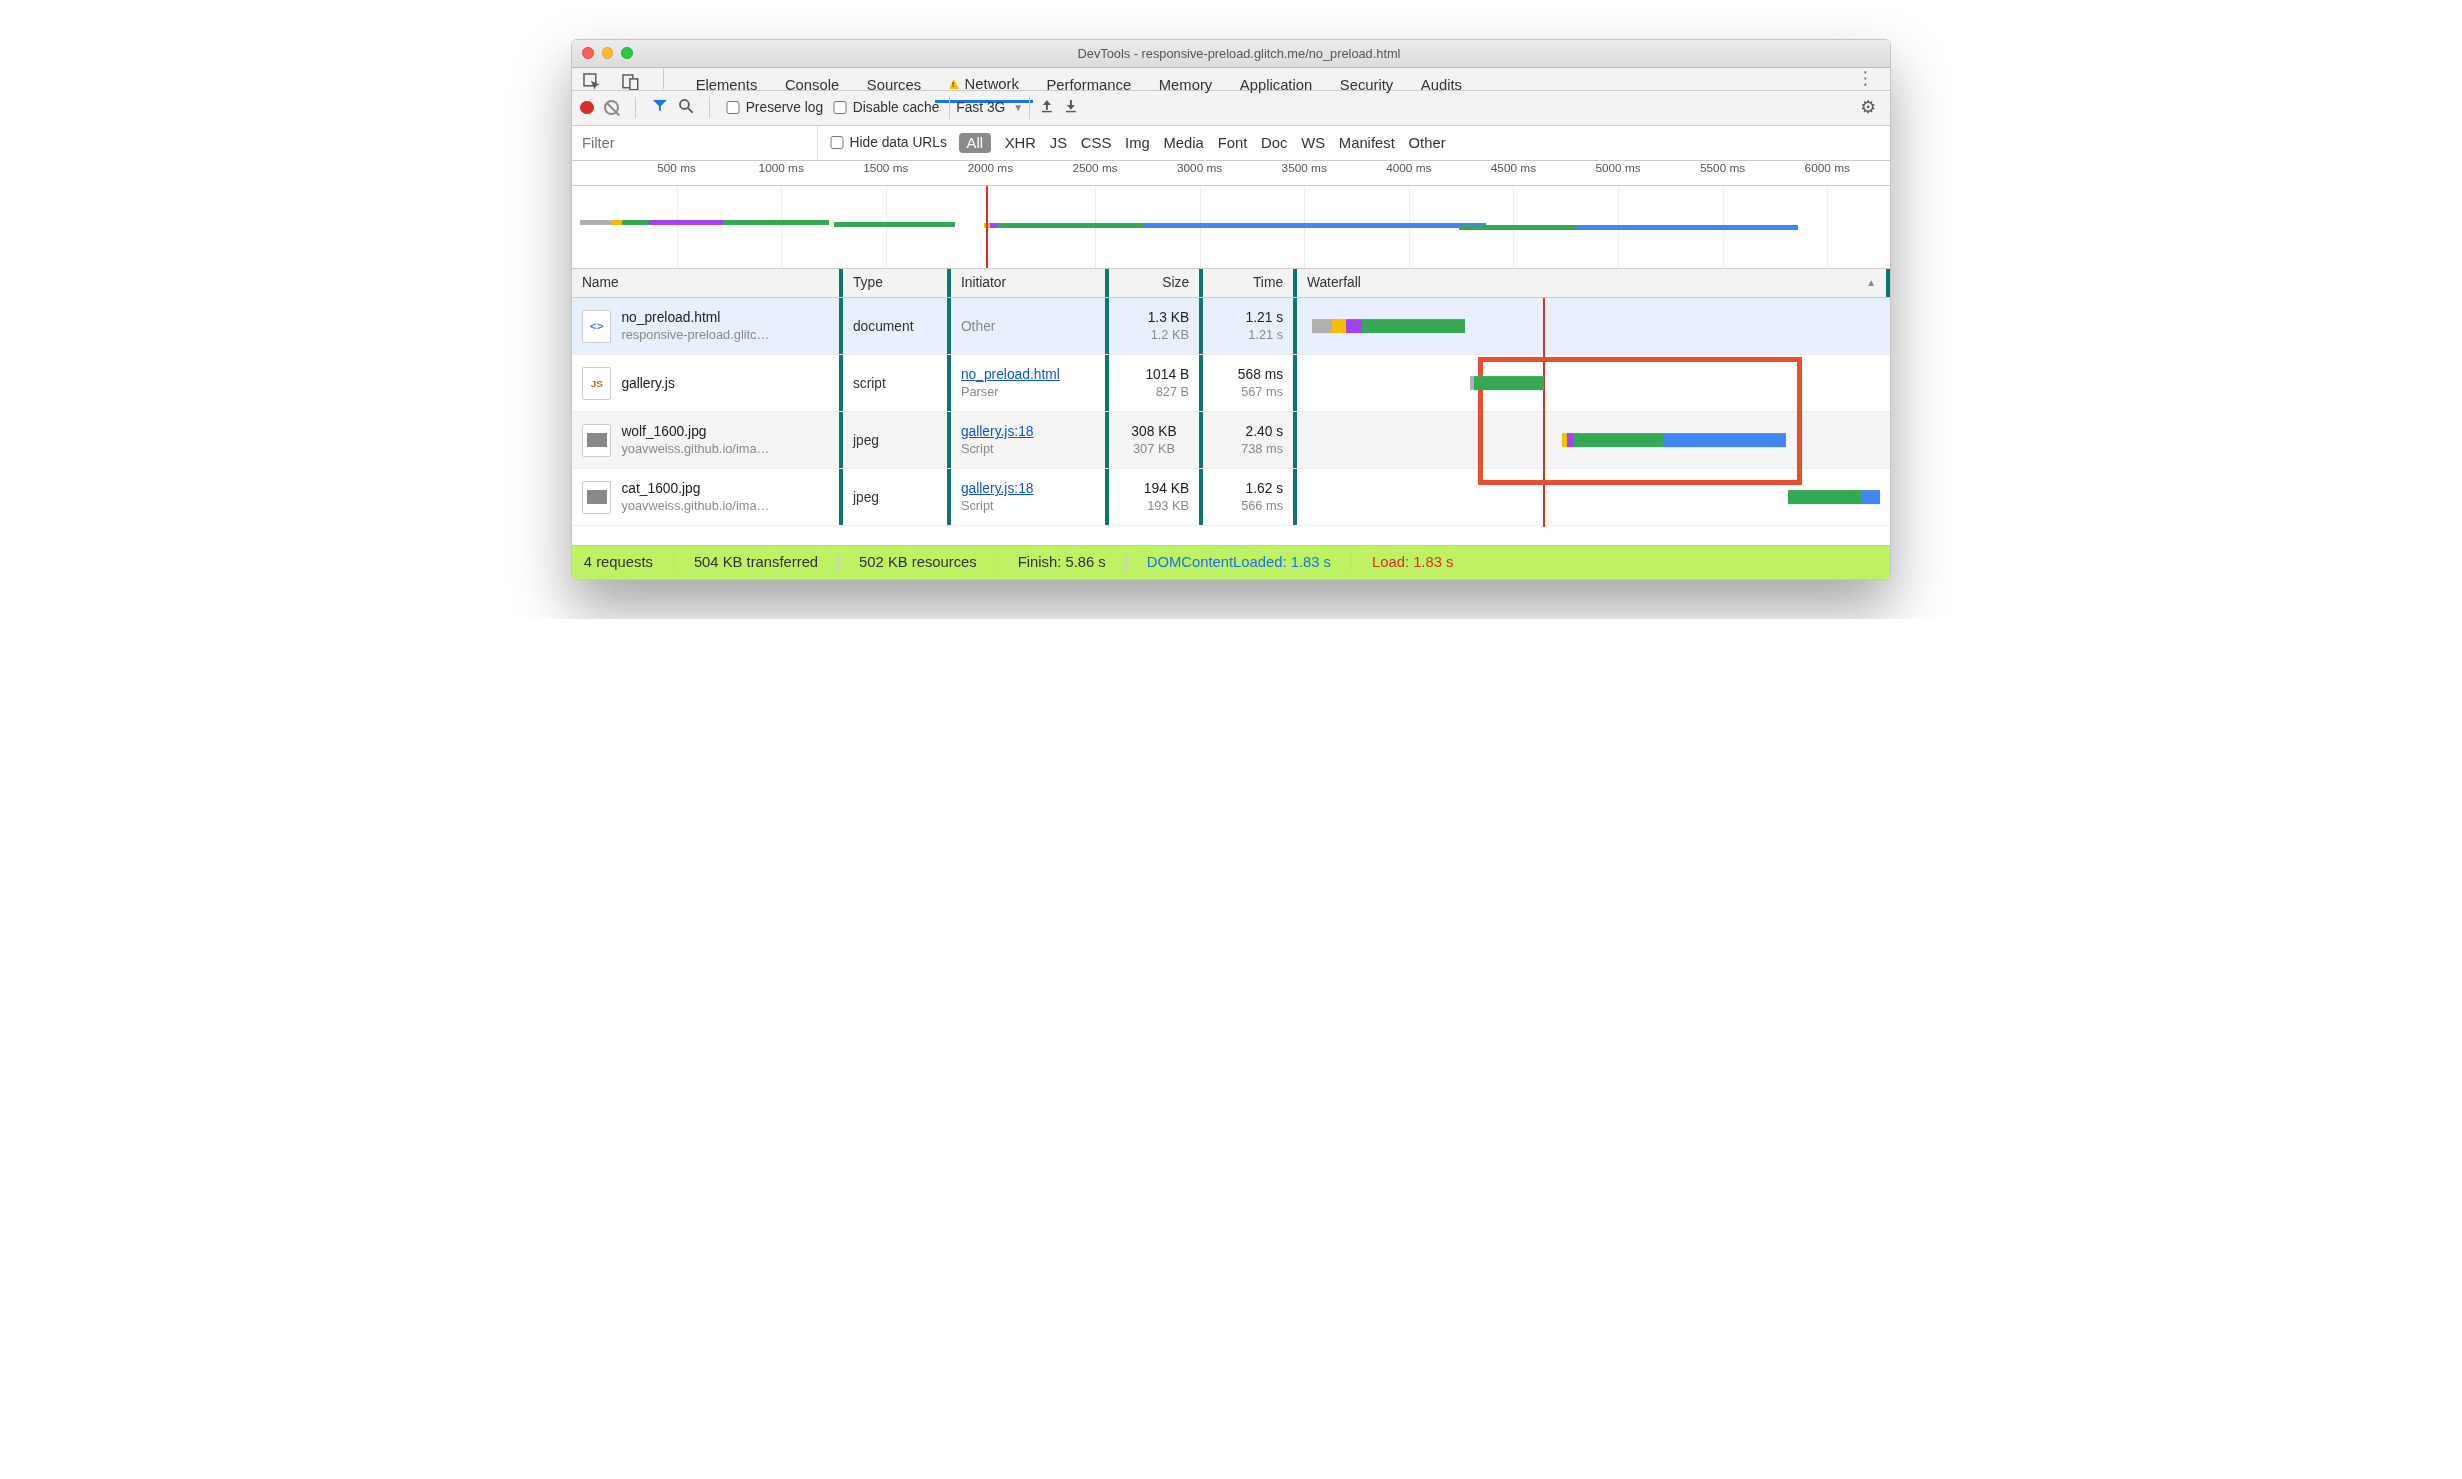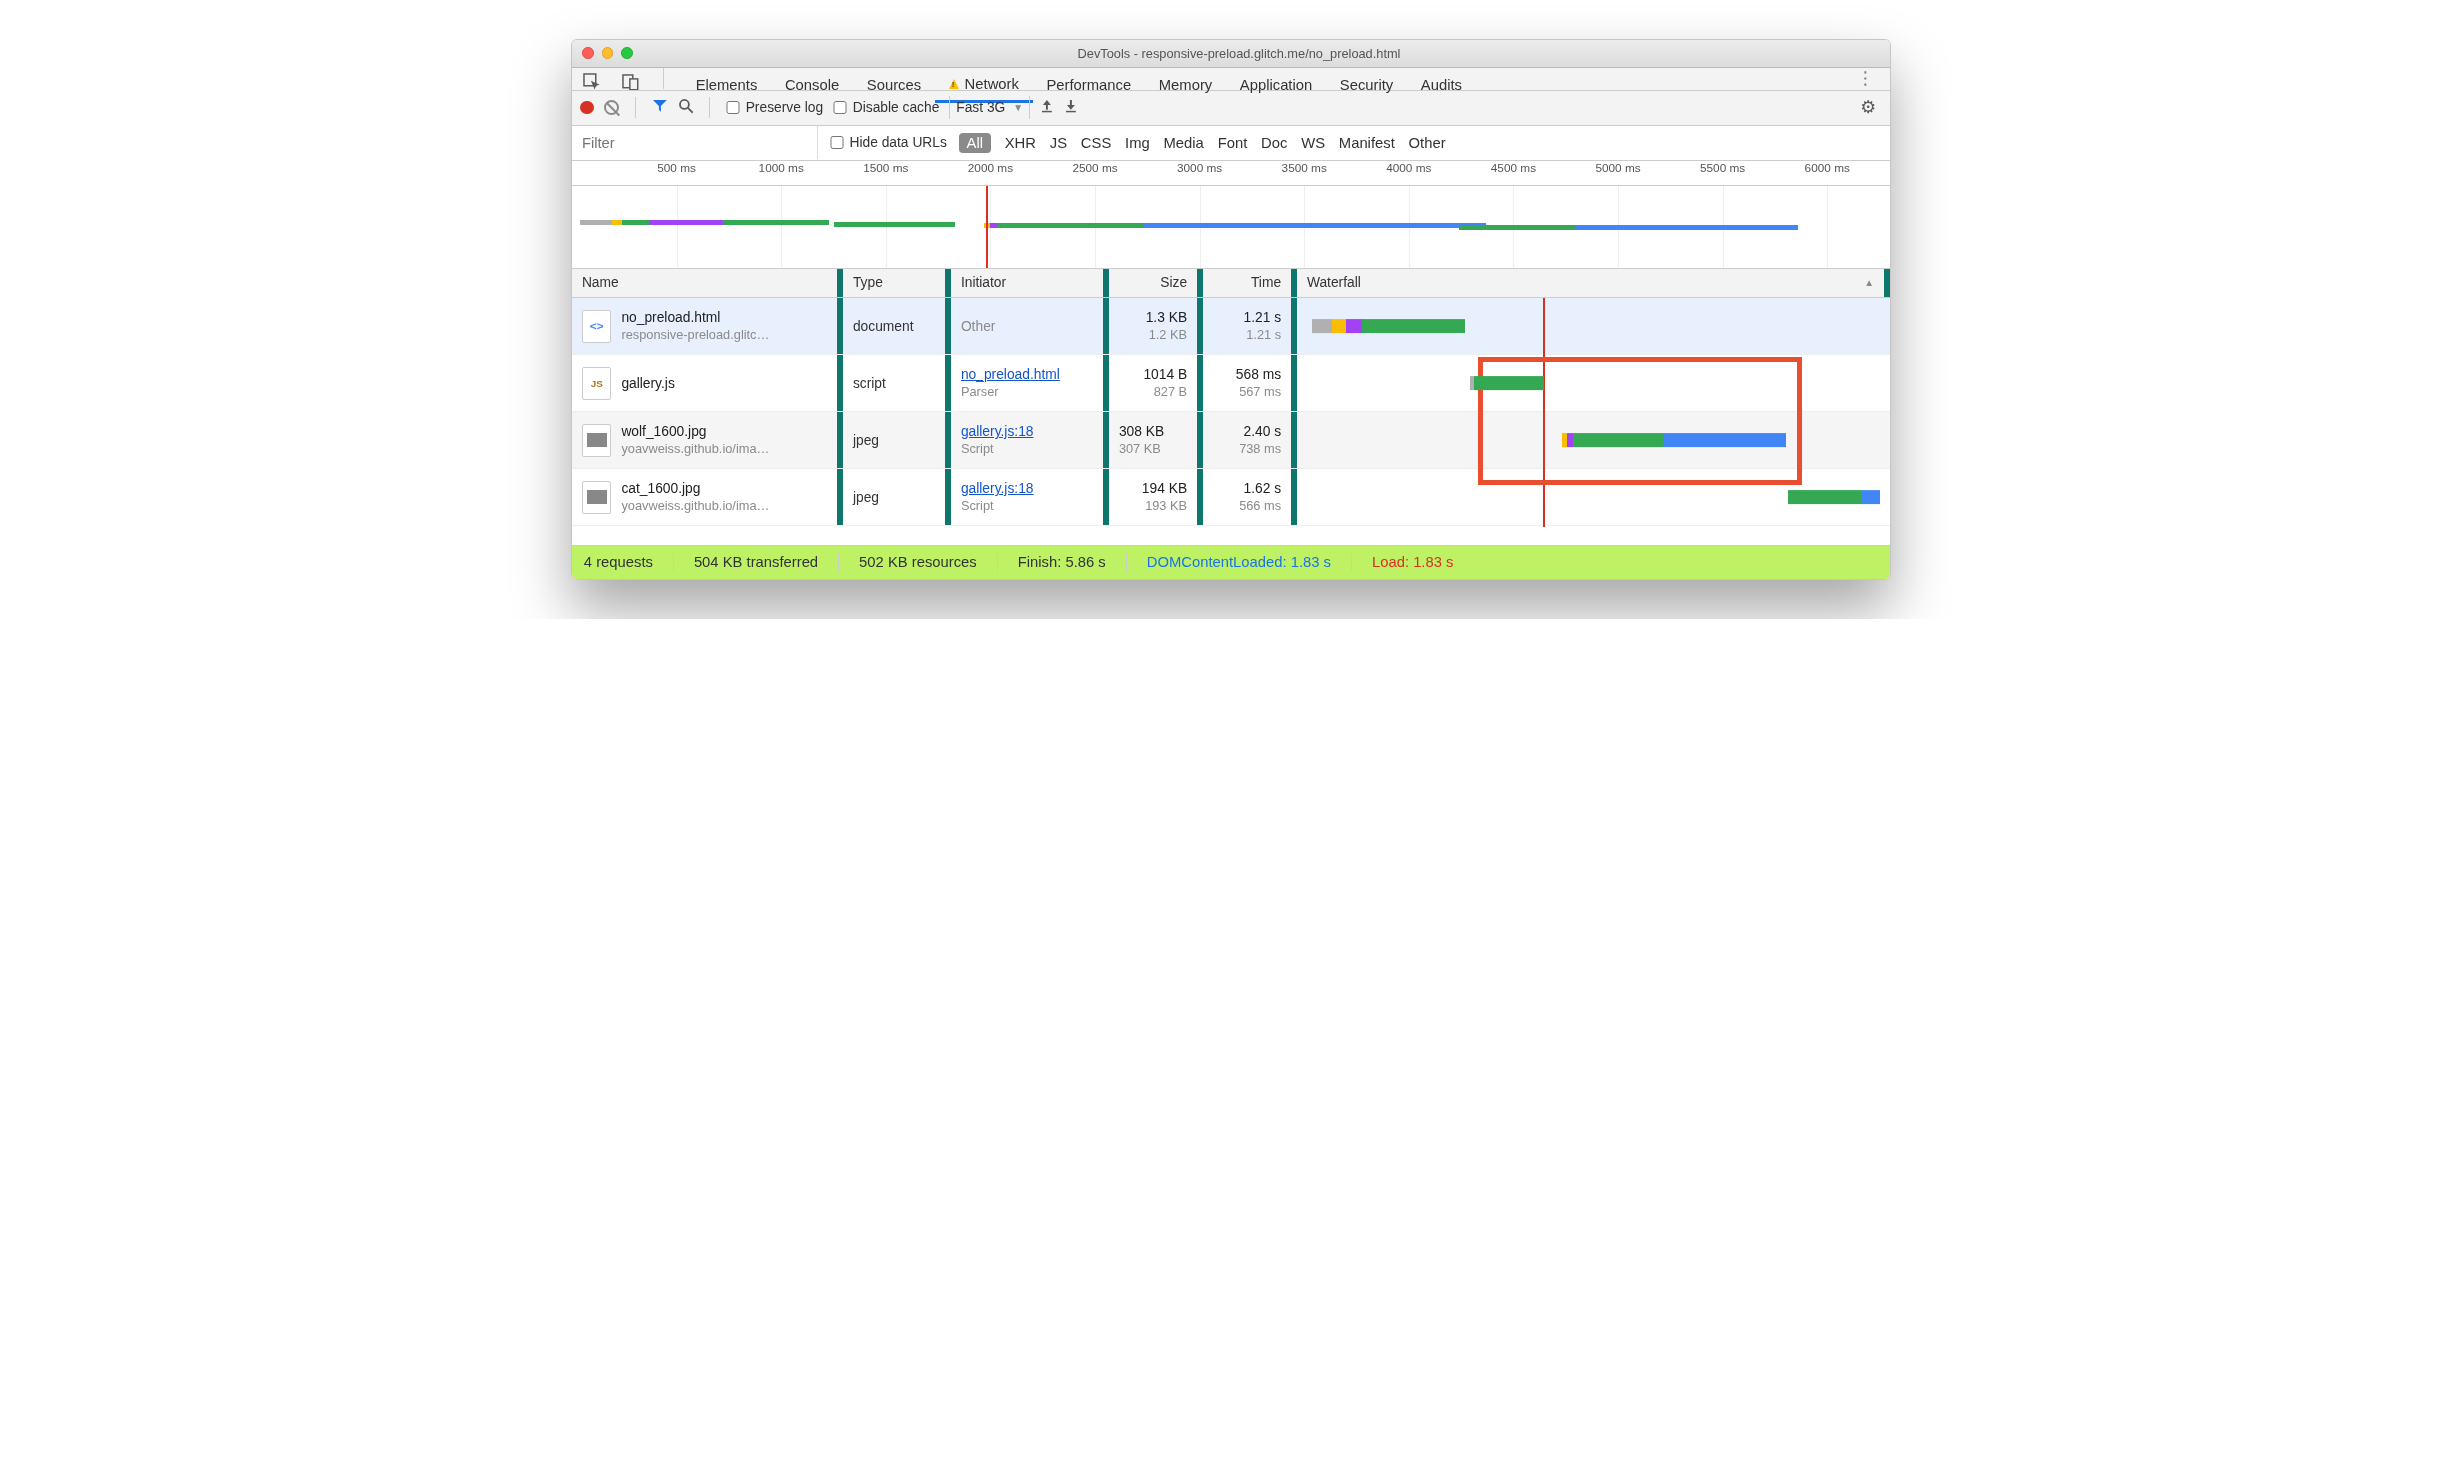--- a/index.html
+++ b/index.html
@@ -108,21 +108,21 @@
   }
   .ov-ticks{position:relative;height:25.6px;border-bottom:1px solid #ccc;}
   .ov-tick{position:absolute;top:0;font-size:11.8px;color:#555;transform:translateX(-50%);}
   .ov-grid{position:absolute;top:25.6px;bottom:0;width:1px;background:#eee;}
   .ov-bars{position:absolute;top:29.6px;left:0;right:0;height:7.9px;}
   .ov-bar{position:absolute;height:4.9px;}
   .ov-marker{position:absolute;top:25.6px;bottom:0;width:2px;}
   
   .nettable{width:100%;}
   .thead{display:flex;background:#f3f3f3;border-bottom:1px solid #ccc;height:29.6px;align-items:center;font-size:13.8px;color:#333;}
-  .th,.td{padding:0 9.9px;border-right:6px solid #0f766e;display:flex;align-items:center;height:100%;}
+  .th,.td{padding:0 9.9px;border-right:4px solid #0f766e;display:flex;align-items:center;height:100%;}
   .col-name{width:271px;}
   .col-type{width:108px;}
   .col-init{width:158px;}
   .col-size{width:94px;justify-content:flex-end;text-align:right;}
   .col-time{width:94px;justify-content:flex-end;text-align:right;}
   .col-wf{flex:1;position:relative;}
   .th.col-wf{justify-content:space-between;}
   .sort-tri{color:#888;font-size:9.9px;}
   .row{display:flex;height:57px;border-bottom:1px solid #eee;align-items:stretch;font-size:13.8px;}
   .row:nth-child(odd){background:#fff;}
@@ -456,21 +456,21 @@
           <div class="td col-type">
             <span>jpeg</span>
           </div>
           <div class="td col-init">
             <div class="cell-inner">
               <span class="link mainline">gallery.js:18</span>
               <div class="subline">Script</div>
             </div>
           </div>
           <div class="td col-size">
-            <div class="cell-inner" style="align-items:flex-start;">
+            <div class="cell-inner" style="align-items:center;">
               <div class="mainline">308 KB</div>
               <div class="subline">307 KB</div>
             </div>
           </div>
           <div class="td col-time">
             <div class="cell-inner" style="align-items:flex-end;">
               <div class="mainline">2.40 s</div>
               <div class="subline">738 ms</div>
             </div>
           </div>

